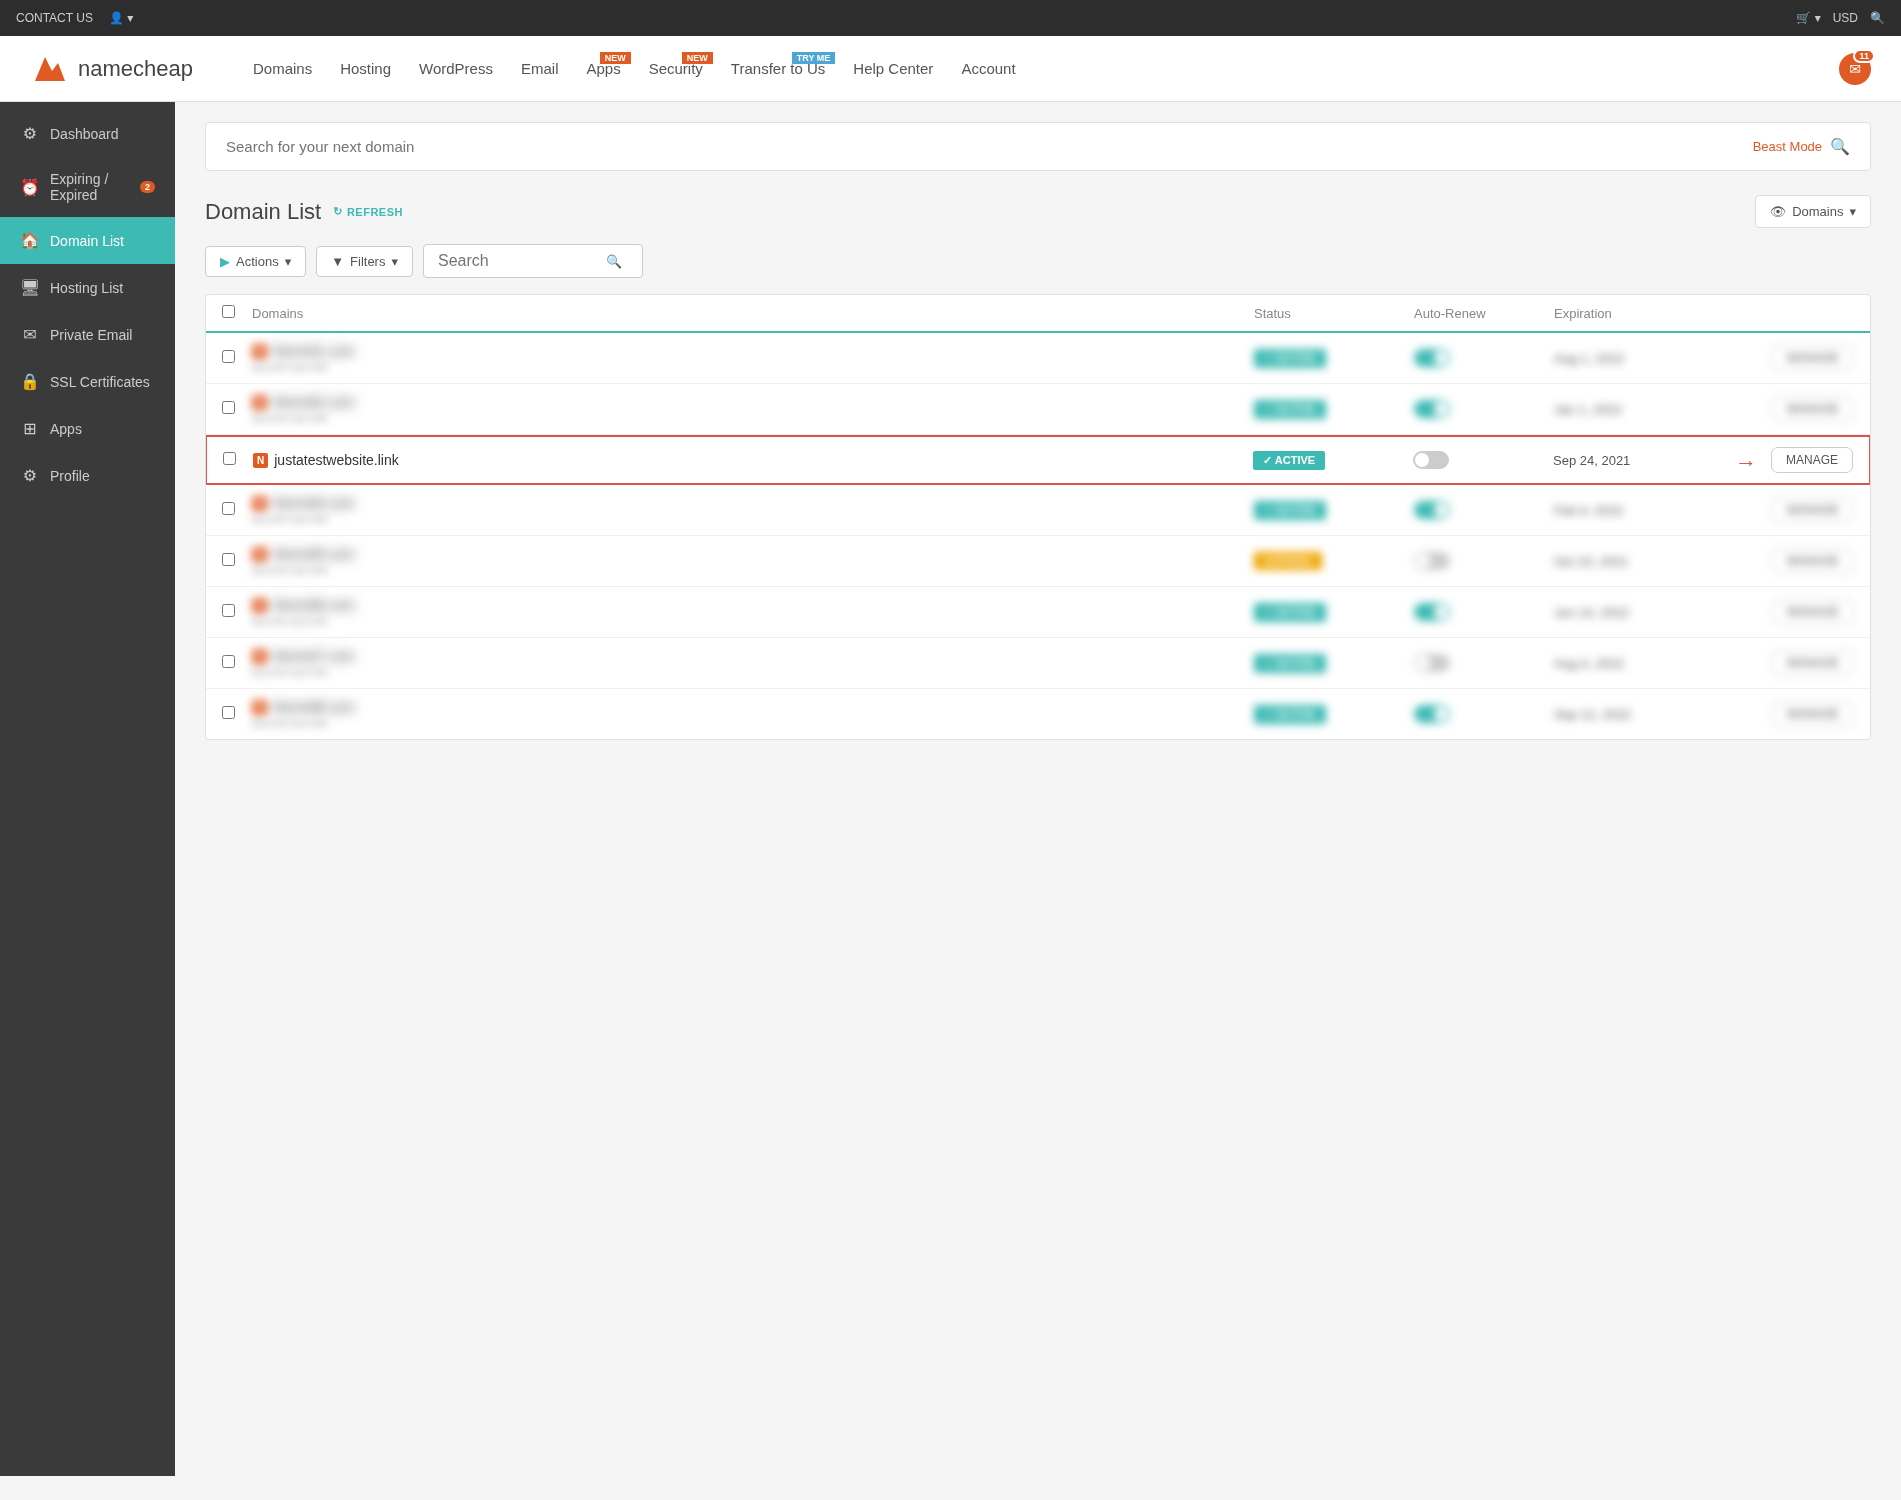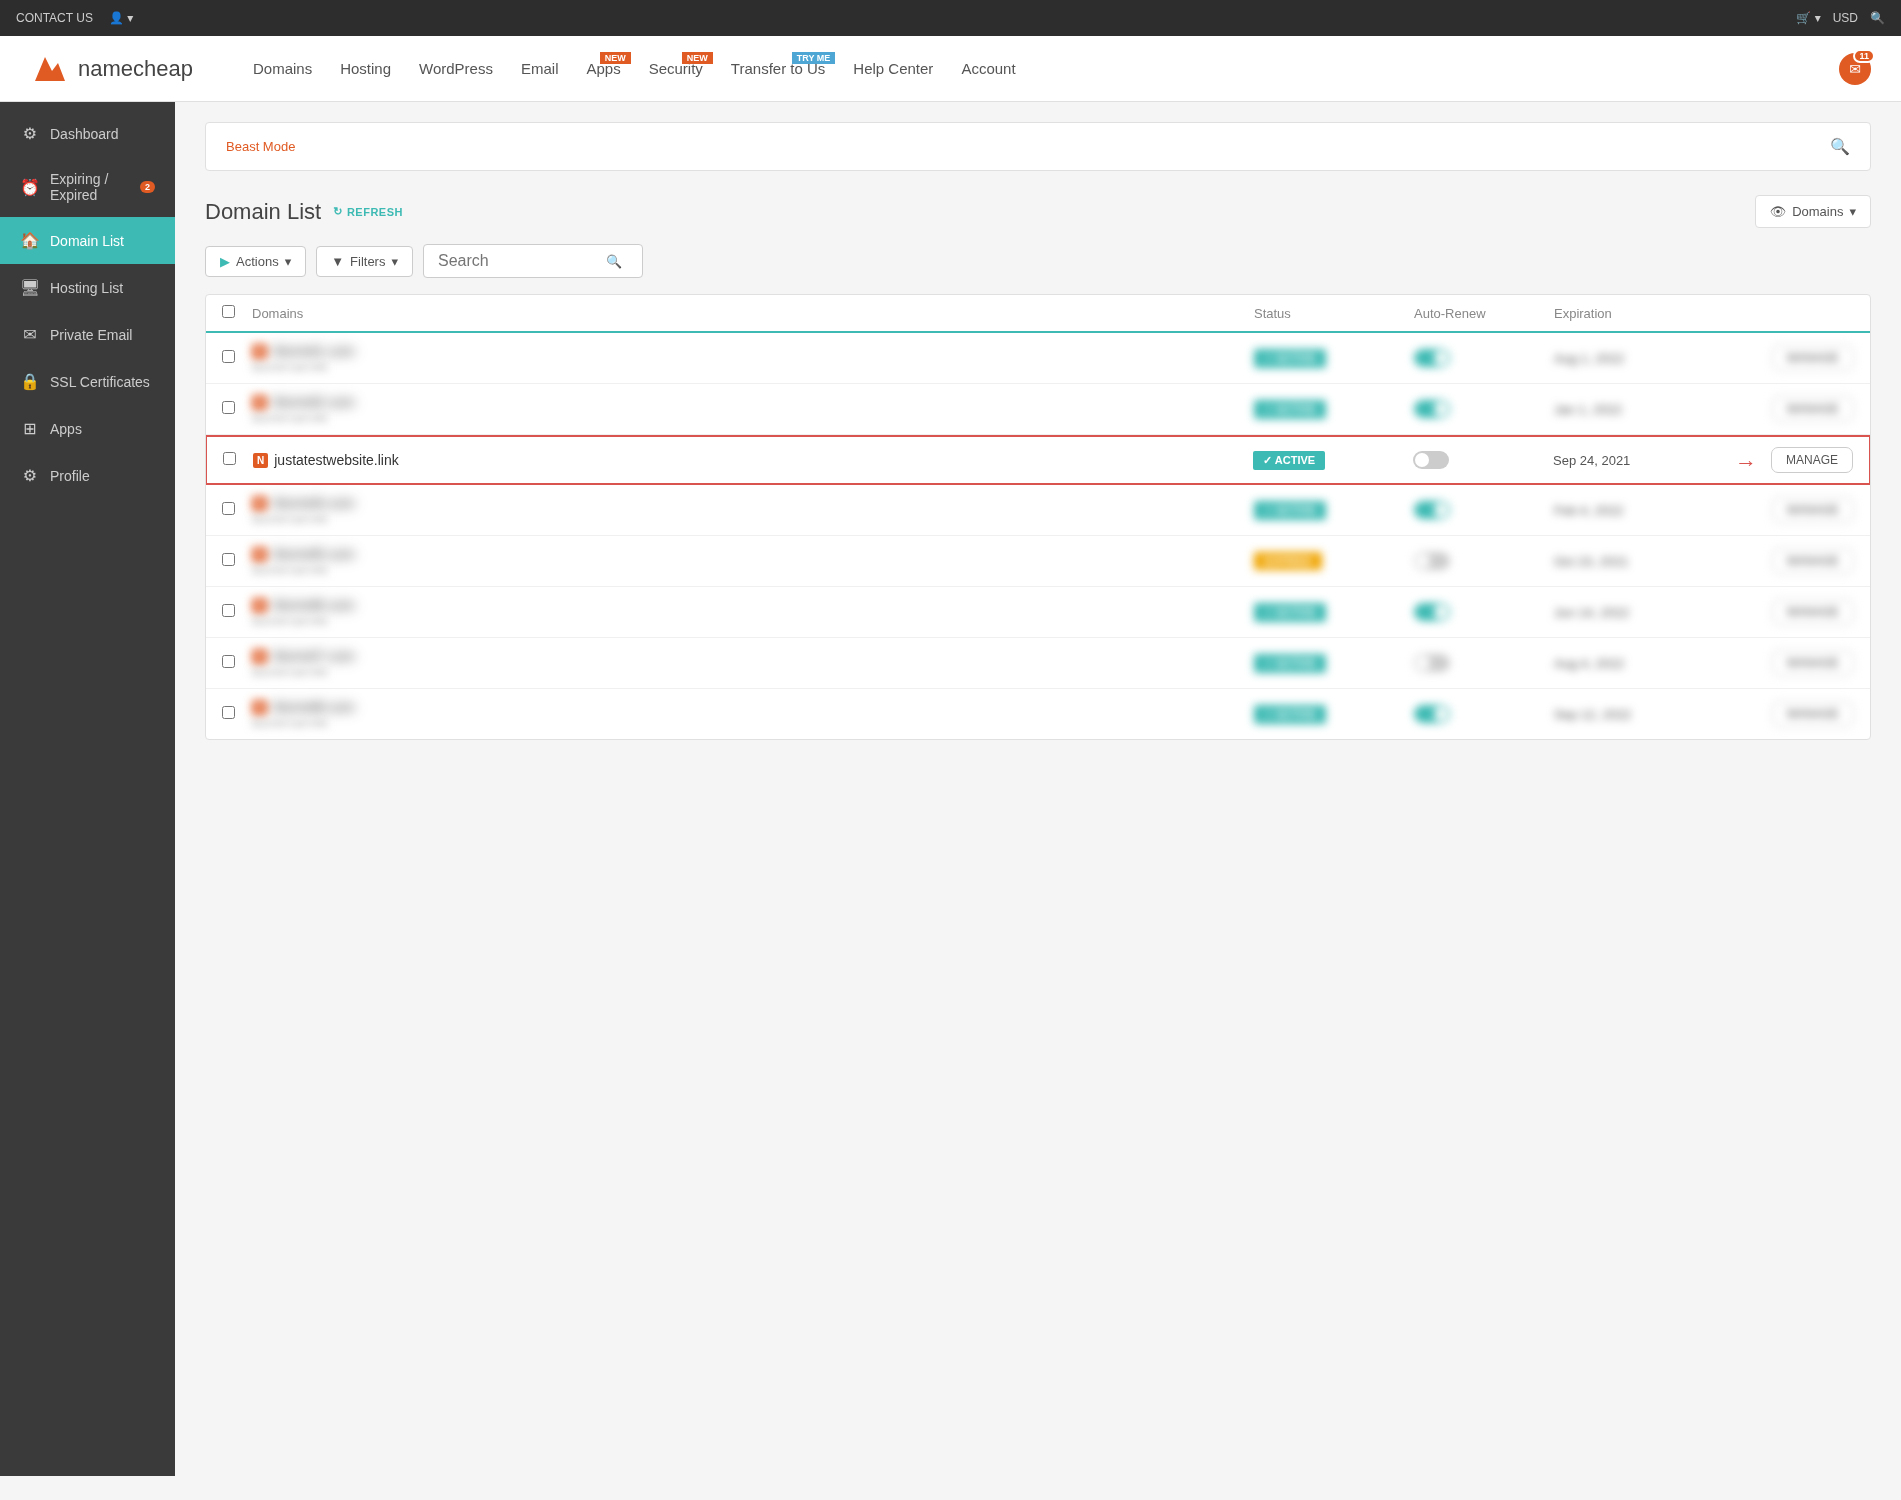--- a/index.html
+++ b/index.html
@@ -390,20 +390,21 @@
       </div>
       <div class="sidebar-item">
         <span class="sidebar-icon">⚙</span>
         <span>Profile</span>
       </div>
     </aside>
 
   <main class="main-content">
 
     <div class="search-bar">
+      <input type="text" placeholder="Search for your next domain" style="">
       <span class="beast-mode">Beast Mode</span>
       <span class="search-icon">🔍</span>
     </div>
 
     <div class="domain-list-header">
       <div class="domain-list-title">
         <span>Domain List</span>
         <a class="refresh-btn">
           <span>↻</span>
           <span>REFRESH</span>

